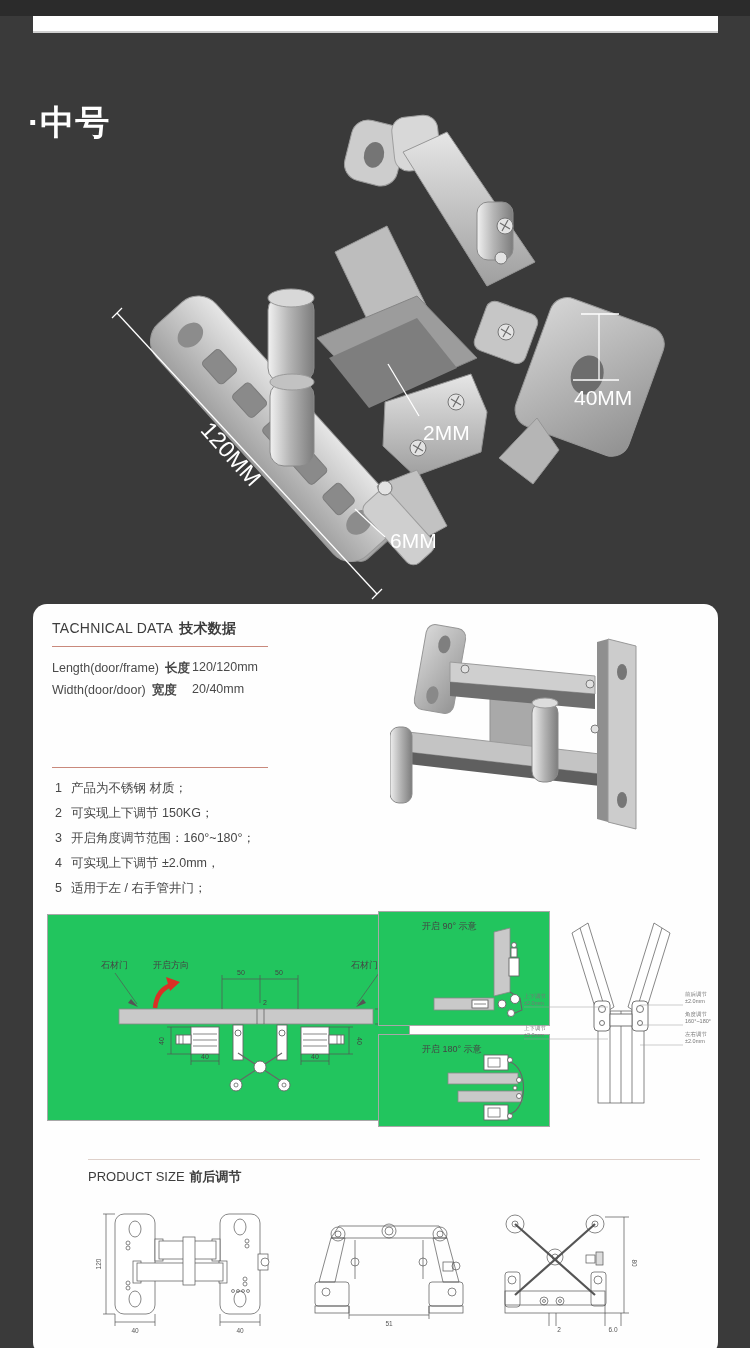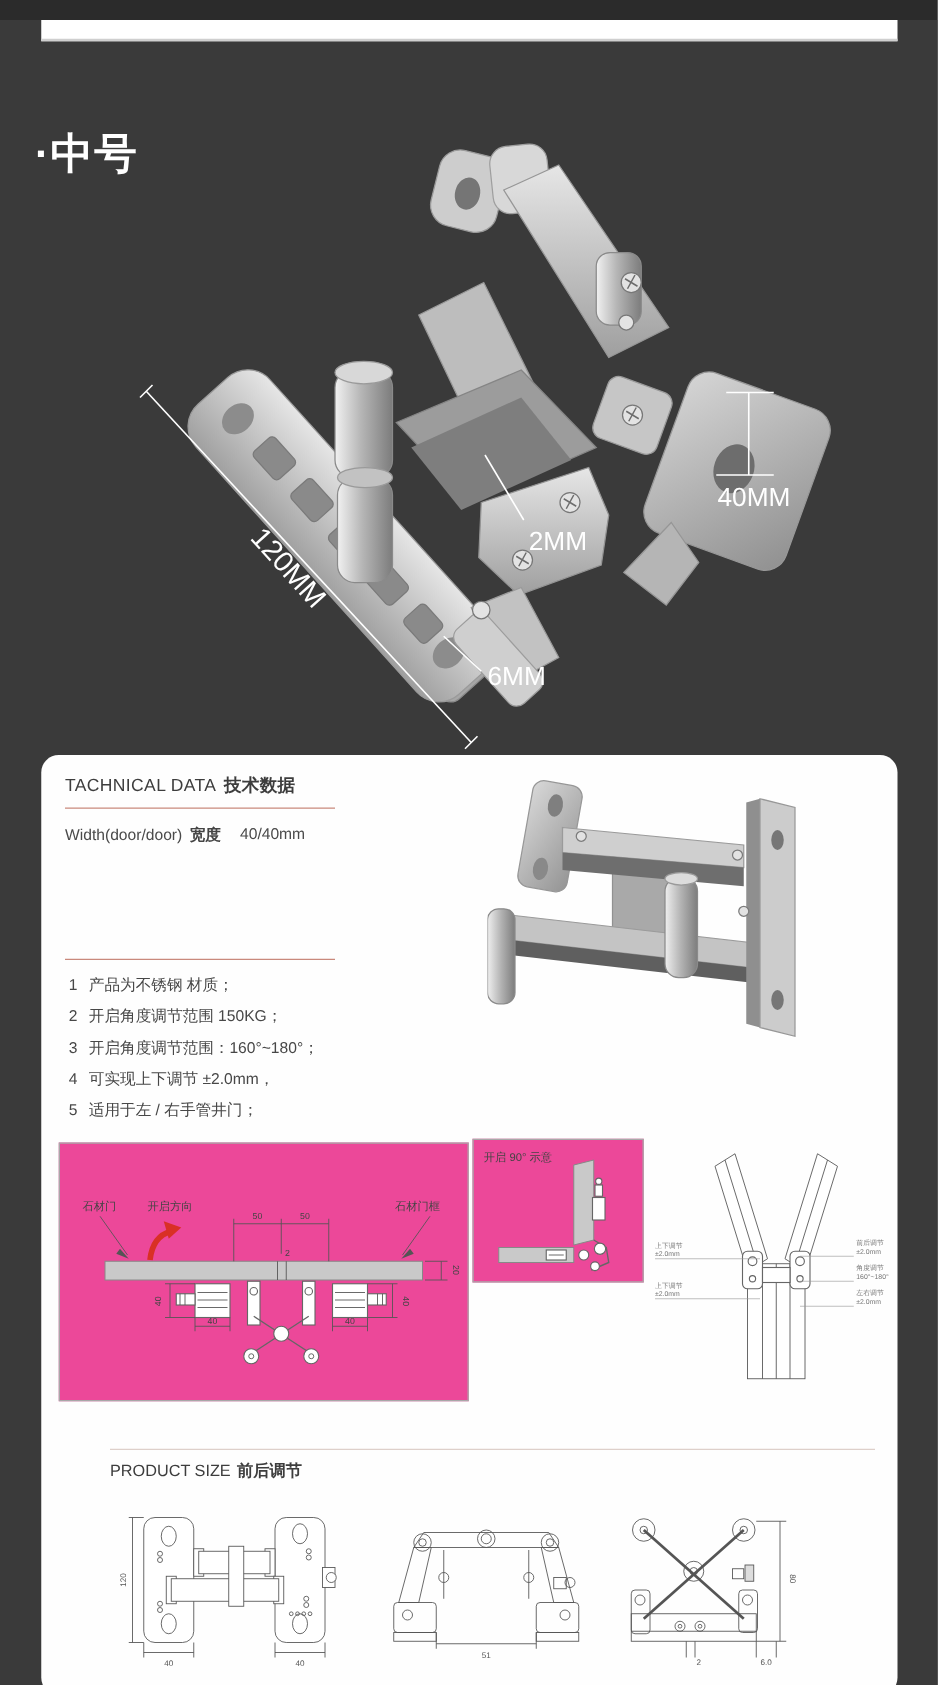--- a/index.html
+++ b/index.html
@@ -10,21 +10,21 @@
   .hero-title{left:28px;top:84px;font-size:34px;font-weight:bold;color:#ffffff;letter-spacing:1px;}
   .panel{left:33px;top:588px;width:685px;height:752px;background:#fefefe;border-radius:14px;}
   .sec-head{font-size:14px;color:#3d3d3d;letter-spacing:0.3px;}
   .sec-head .zh{font-weight:700;margin-left:6px;}
   .rule{height:1px;background:#c9897c;}
   .spec-row{position:relative;height:22px;font-size:12.5px;color:#4a4a4a;}
   .spec-zh{margin-left:6px;font-weight:600;color:#454545;}
   .spec-val{position:absolute;left:140px;top:0;}
   .ov-li{display:flex;font-size:12.5px;line-height:25px;color:#474747;}
   .ov-num{width:16px;flex:none;}
-  .dbox{border:1px solid #a8a8a8;background:#ec4899;}
+  .dbox{border:1px solid #a8a8a8;background:#22c55e;padding-left:35px;}
   .ps-head{font-size:13px;color:#3d3d3d;}
   .ps-head .zh{font-weight:700;margin-left:5px;}
   .divider{height:1px;background:#ded0ca;}
   
   .ln{stroke:#555;stroke-width:0.7;fill:none;}
   .lnb{stroke:#666;stroke-width:1.1;fill:none;}
   .wln{stroke:#ffffff;stroke-width:1.3;fill:none;}
   .dimt{font-size:7px;fill:#444;}
   .dimt6{font-size:6.5px;fill:#555;}
   .lblt{font-size:9px;fill:#444;}
@@ -150,35 +150,39 @@
 
   <div class="abs panel">
 
     <div class="abs sec-head" style="left:19px;top:16px;">
       <span>TACHNICAL DATA</span><span class="zh">技术数据</span>
     </div>
     <div class="abs rule" style="left:19px;top:42px;width:216px;"></div>
 
     <div class="abs" style="left:19px;top:56px;width:300px;">
       <div class="spec-row">
+        <span>Length(door/frame)</span><span class="spec-zh">长度</span>
+        <span class="spec-val">120/120mm</span>
+      </div>
+      <div class="spec-row">
         <span>Width(door/door)</span><span class="spec-zh">宽度</span>
-        <span class="spec-val">40/40mm</span>
+        <span class="spec-val">20/40mm</span>
       </div>
     </div>
 
     <div class="abs rule" style="left:19px;top:163px;width:216px;"></div>
 
     <div class="abs" style="left:22px;top:172px;width:320px;">
       <div class="ov-li">
           <span class="ov-num">1</span>
           <span>产品为不锈钢 材质；</span>
         </div>
       <div class="ov-li">
           <span class="ov-num">2</span>
-          <span>开启角度调节范围 150KG；</span>
+          <span>可实现上下调节 150KG；</span>
         </div>
       <div class="ov-li">
           <span class="ov-num">3</span>
           <span>开启角度调节范围：160°~180°；</span>
         </div>
       <div class="ov-li">
           <span class="ov-num">4</span>
           <span>可实现上下调节 ±2.0mm，</span>
         </div>
       <div class="ov-li">
@@ -312,20 +316,37 @@
           <circle cx="100" cy="33" r="2.5" class="part"></circle>
         <rect x="58" y="88" width="16" height="8" class="part"></rect>
           <line x1="60" y1="92" x2="72" y2="92" class="ln"></line>
         <path d="M96,80 L106,86 L108,98 L94,104" class="lnb"></path>
         <circle cx="88" cy="92" r="4" class="part"></circle>
           <circle cx="101" cy="87" r="4.5" class="part"></circle>
           <circle cx="97" cy="101" r="3.5" class="part"></circle>
       </svg>
     </div>
 
+    <div class="abs dbox" style="left:345px;top:430px;width:135px;height:91px;">
+      <svg width="135" height="91" viewBox="0 0 135 91">
+        <text x="8" y="17" class="lblt">开启 180° 示意</text>
+        <rect x="34" y="38" width="70" height="11" class="slab"></rect>
+        <rect x="44" y="56" width="64" height="11" class="slab"></rect>
+        <rect x="70" y="20" width="24" height="15" class="part"></rect>
+          <rect x="74" y="23" width="12" height="9" class="ln" fill="none"></rect>
+        <rect x="70" y="70" width="24" height="15" class="part"></rect>
+          <rect x="74" y="73" width="12" height="9" class="ln" fill="none"></rect>
+        <circle cx="96" cy="25" r="2.5" class="part"></circle>
+          <circle cx="96" cy="81" r="2.5" class="part"></circle>
+        <path d="M96,27 C114,33 114,73 96,79" class="lnb" stroke-width="2.2"></path>
+        <circle cx="105" cy="45" r="2.5" class="part"></circle>
+          <circle cx="105" cy="61" r="2.5" class="part"></circle>
+          <circle cx="101" cy="53" r="2" class="part"></circle>
+      </svg>
+    </div>
 
     <svg class="abs" style="left:489px;top:307px;" width="198" height="215" viewBox="0 0 198 215">
       <g class="ln">
         <polygon points="50,22 66,12 92,96 76,106" fill="#fff"></polygon>
         <polygon points="148,22 132,12 106,96 122,106" fill="#fff"></polygon>
         <line x1="58" y1="17" x2="84" y2="101"></line>
           <line x1="140" y1="17" x2="114" y2="101"></line>
         <rect x="76" y="100" width="46" height="92" fill="#fff"></rect>
         <line x1="88" y1="100" x2="88" y2="192"></line>
           <line x1="99" y1="100" x2="99" y2="192"></line>

